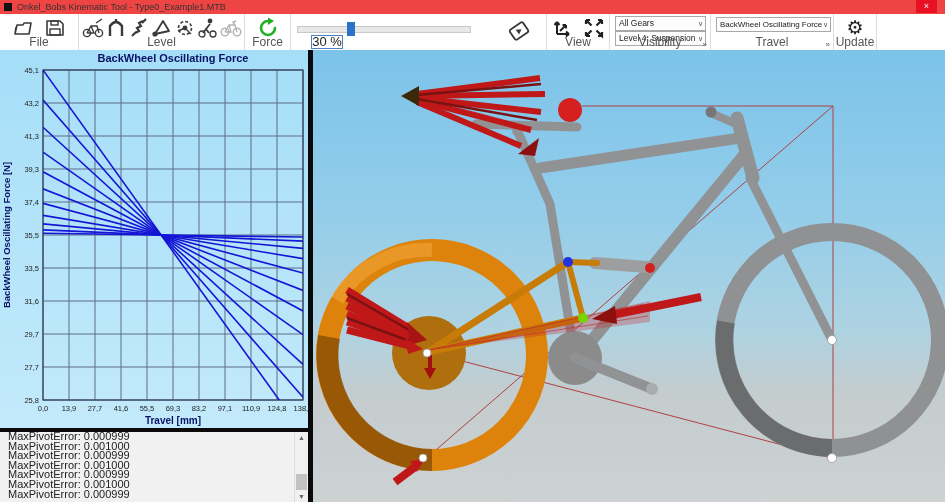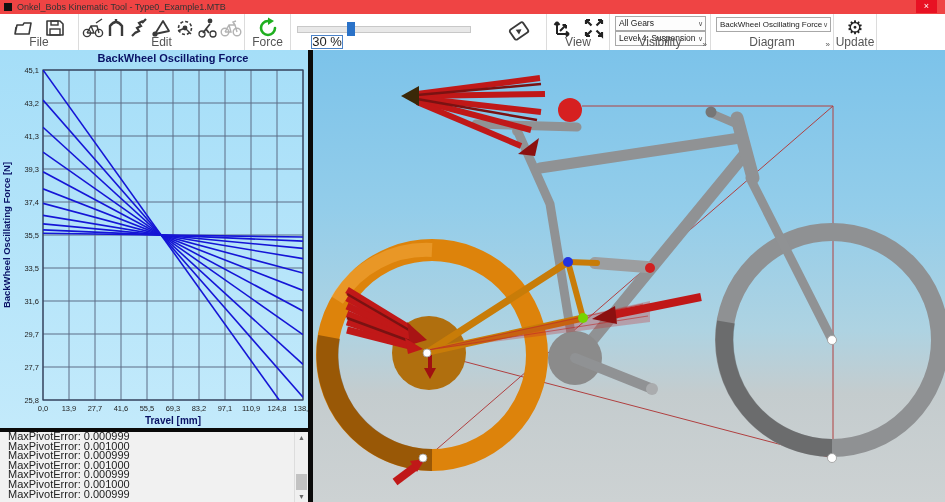--- a/index.html
+++ b/index.html
@@ -124,21 +124,21 @@
           </svg>
         </div>
         <div class="tbtn" style="width:23px">
           <svg width="22" height="22" viewBox="0 0 22 22">
             <circle cx="5" cy="15" r="3.8" fill="none" stroke="#b3b3b3" stroke-width="1.4"></circle>
             <circle cx="17" cy="15" r="3.8" fill="none" stroke="#b3b3b3" stroke-width="1.4"></circle>
             <path d="M5 15 L9 8 L15 8 L17 15 M9 8 L11 15 L5 15 M15 8 L13 5 L16 4" fill="none" stroke="#b3b3b3" stroke-width="1.4"></path>
           </svg>
         </div>
       </div>
-      <div class="tlabel">Edit</div>
+      <div class="tlabel">Level</div>
     </div>
 
     <div class="tgroup" style="width:45px">
       <div class="ticons">
         <div class="tbtn">
           <svg width="24" height="24" viewBox="0 0 24 24">
             <path d="M19 12 A7 7 0 1 1 12 5" fill="none" stroke="#1faf1f" stroke-width="2.6" stroke-linecap="round"></path>
             <path d="M12 1.5 L18 5 L12 9 Z" fill="#1faf1f"></path>
           </svg>
         </div>
@@ -189,21 +189,21 @@
       </div>
       <div class="tlabel">Visibility</div>
       <div class="chev">»</div>
     </div>
 
     <div class="tgroup" style="width:122px">
       <div class="msel" style="left:5px;top:3px;width:110px">
         <span style="font-size:8px">BackWheel Oscillating Force</span>
         <span class="sarrow">∨</span>
       </div>
-      <div class="tlabel">Diagram</div>
+      <div class="tlabel">Travel</div>
       <div class="chev">»</div>
     </div>
 
     <div class="tgroup" style="width:42px">
       <div class="ticons">
         <div class="tbtn">
           <span style="font-size:19px;color:#222;line-height:24px;">⚙</span>
         </div>
       </div>
       <div class="tlabel">Update</div>

